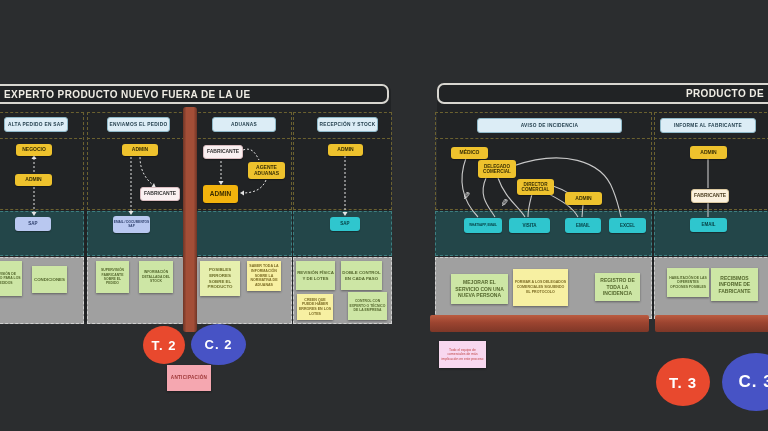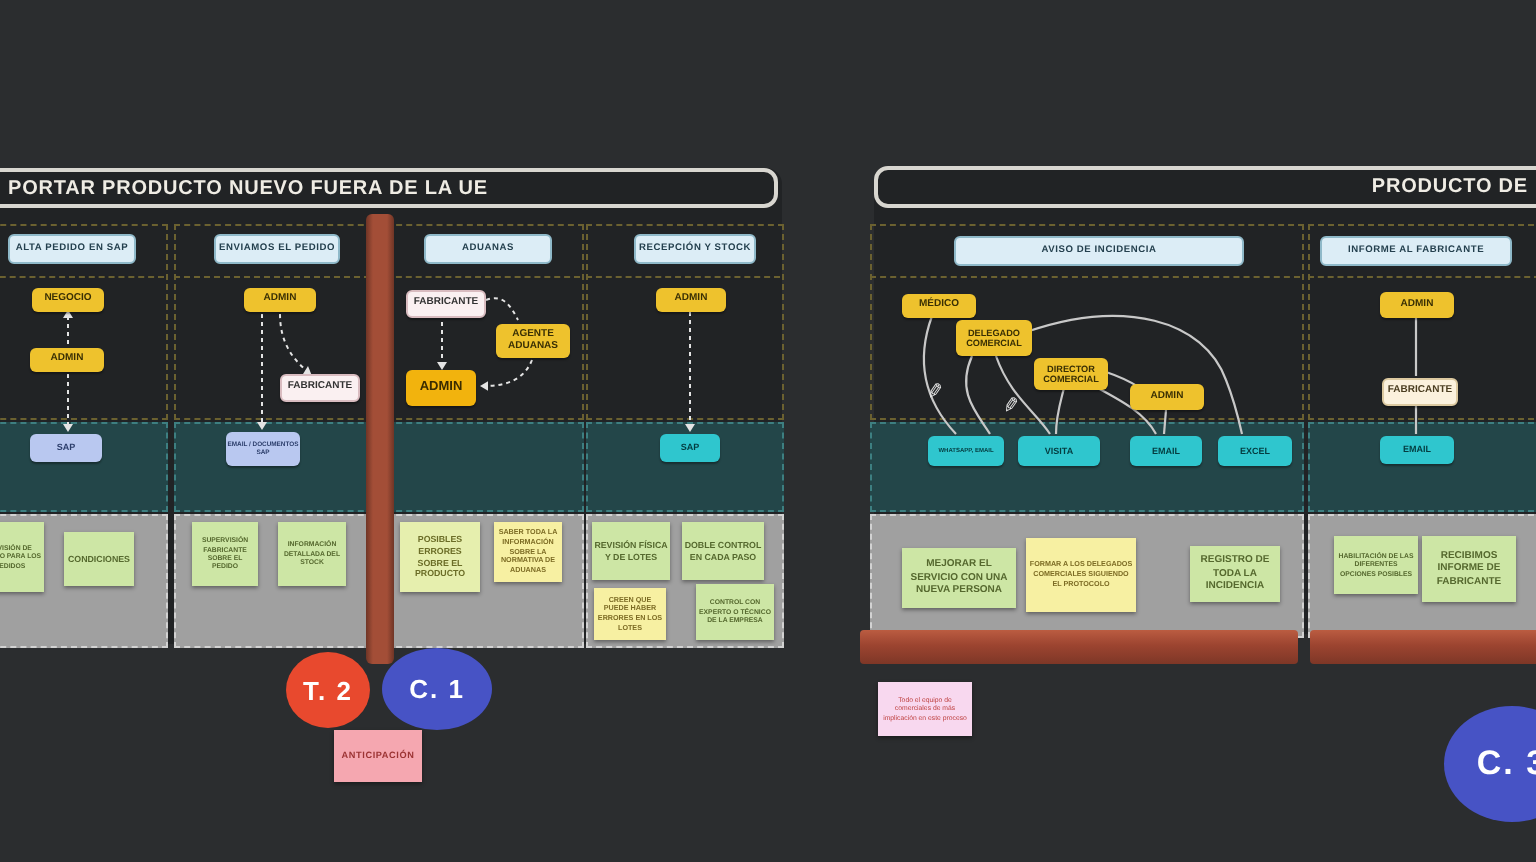--- a/index.html
+++ b/index.html
@@ -39,21 +39,21 @@
   .pencil{position:absolute;z-index:4;color:#e6e6e6;font-size:10px;transform:rotate(80deg);}
   svg.lines{position:absolute;left:0;top:0;z-index:2;pointer-events:none;}
 </style>
 </head>
 <body>
 
 <div id="canvas">
 
   <div class="frame-body" style="left:-14px;top:84px;width:405px;height:238px;"></div>
   <div class="frame-title" style="left:-14px;top:84px;width:403px;height:20px;padding-left:16px;box-sizing:border-box;">
-    <span>PORTAR PRODUCTO NUEVO FUERA DE LA UE</span>
+    <span>EXPERTO PRODUCTO NUEVO FUERA DE LA UE</span>
   </div>
 
   <div class="zone" style="left:-10px;top:112px;width:92px;height:96px;"></div>
   <div class="zone" style="left:87px;top:112px;width:98px;height:96px;"></div>
   <div class="zone" style="left:193px;top:112px;width:97px;height:96px;"></div>
   <div class="zone" style="left:293px;top:112px;width:97px;height:96px;"></div>
   <div class="sep" style="left:-10px;top:138px;width:92px;"></div>
   <div class="sep" style="left:87px;top:138px;width:98px;"></div>
   <div class="sep" style="left:193px;top:138px;width:97px;"></div>
   <div class="sep" style="left:293px;top:138px;width:97px;"></div>
@@ -265,21 +265,24 @@
   <div class="redbar-h" style="left:655px;top:315px;width:115px;height:17px;"></div>
 
   <div class="sticky s-litepink" style="left:439px;top:341px;width:47px;height:27px;">
       <span>Todo el equipo de comerciales de más implicación en este proceso</span>
     </div>
 
   <div class="badge" style="left:143px;top:326px;width:42px;height:38px;background:#e8492e;font-size:13px;">
       <span>T. 2</span>
     </div>
   <div class="badge" style="left:191px;top:324px;width:55px;height:41px;background:#4753c5;font-size:13px;">
-      <span>C. 1</span>
+      <span>C. 2</span>
+    </div>
+  <div class="badge" style="left:656px;top:358px;width:54px;height:48px;background:#e8492e;font-size:15px;">
+      <span>T. 3</span>
     </div>
   <div class="badge" style="left:722px;top:353px;width:68px;height:58px;background:#4753c5;font-size:17px;">
       <span>C. 3</span>
     </div>
 
   <div class="sticky s-pink" style="left:167px;top:365px;width:44px;height:26px;">
       <span>ANTICIPACIÓN</span>
     </div>
 
 </div>

